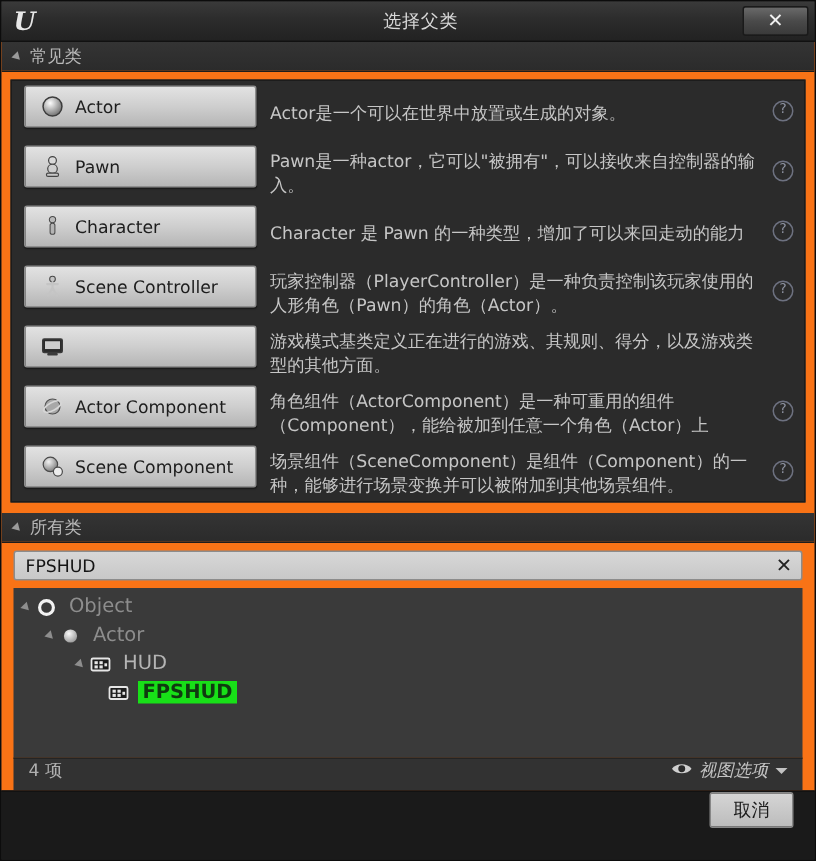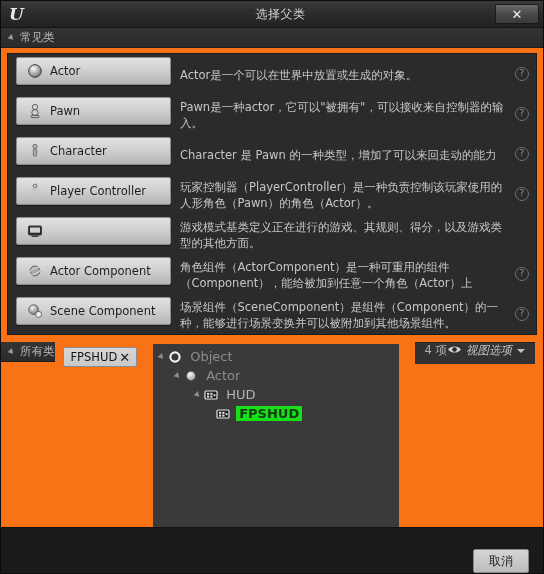--- a/index.html
+++ b/index.html
@@ -182,21 +182,21 @@
     line-height: 11px;
     text-align: center;
     cursor: pointer;
     box-sizing: border-box;
   }
 
   
   .all-wrap {
     flex: 1;
     display: flex;
-    flex-direction: row;
+    flex-direction: column;
     margin-top: 3px;
     min-height: 0;
   }
   .search-row {
     padding: 5px 8px 3px 8px;
   }
   .search-box {
     display: flex;
     align-items: center;
     height: 20px;
@@ -298,21 +298,21 @@
     margin-left:1px;
   }
 
   
   .footer {
     height: 46px;
     min-height: 46px;
     background: #1a1a1a;
     border-top: 1px solid #121212;
     display: flex;
-    align-items: flex-end;
+    align-items: flex-start;
     justify-content: flex-end;
     padding-right: 14px;
     box-sizing: border-box;
   }
   .cancel-btn {
     min-width: 56px;
     height: 24px;
     background: linear-gradient(180deg, #d5d5d5 0%, #bcbcbc 100%);
     border: 1px solid #878787;
     border-radius: 2px;
@@ -403,21 +403,21 @@
       </div>
 
       <div class="class-row">
         <div class="class-btn">
           <span class="class-btn-icon">
             <svg width="16" height="16" viewBox="0 0 16 16">
               <circle cx="8" cy="3" r="1.9" fill="#c4c4c4" stroke="#4a4a4a" stroke-width=".7"></circle>
               <path d="M8 5 L8 9 M8 9 L5 14 M8 9 L11 14 M4.5 6.4 L11.5 6.4" stroke="#c4c4c4" stroke-width="1.5" fill="none" stroke-linecap="round"></path>
             </svg>
           </span>
-          <span class="class-btn-label">Player Controller</span>
+          <span class="class-btn-label">Scene Controller</span>
         </div>
         <div class="class-desc">玩家控制器（PlayerController）是一种负责控制该玩家使用的人形角色（Pawn）的角色（Actor）。</div>
         <div class="help-slot">
           <div class="help-icon">?</div>
         </div>
       </div>
 
       <div class="class-row">
         <div class="class-btn">
           <span class="class-btn-icon">

